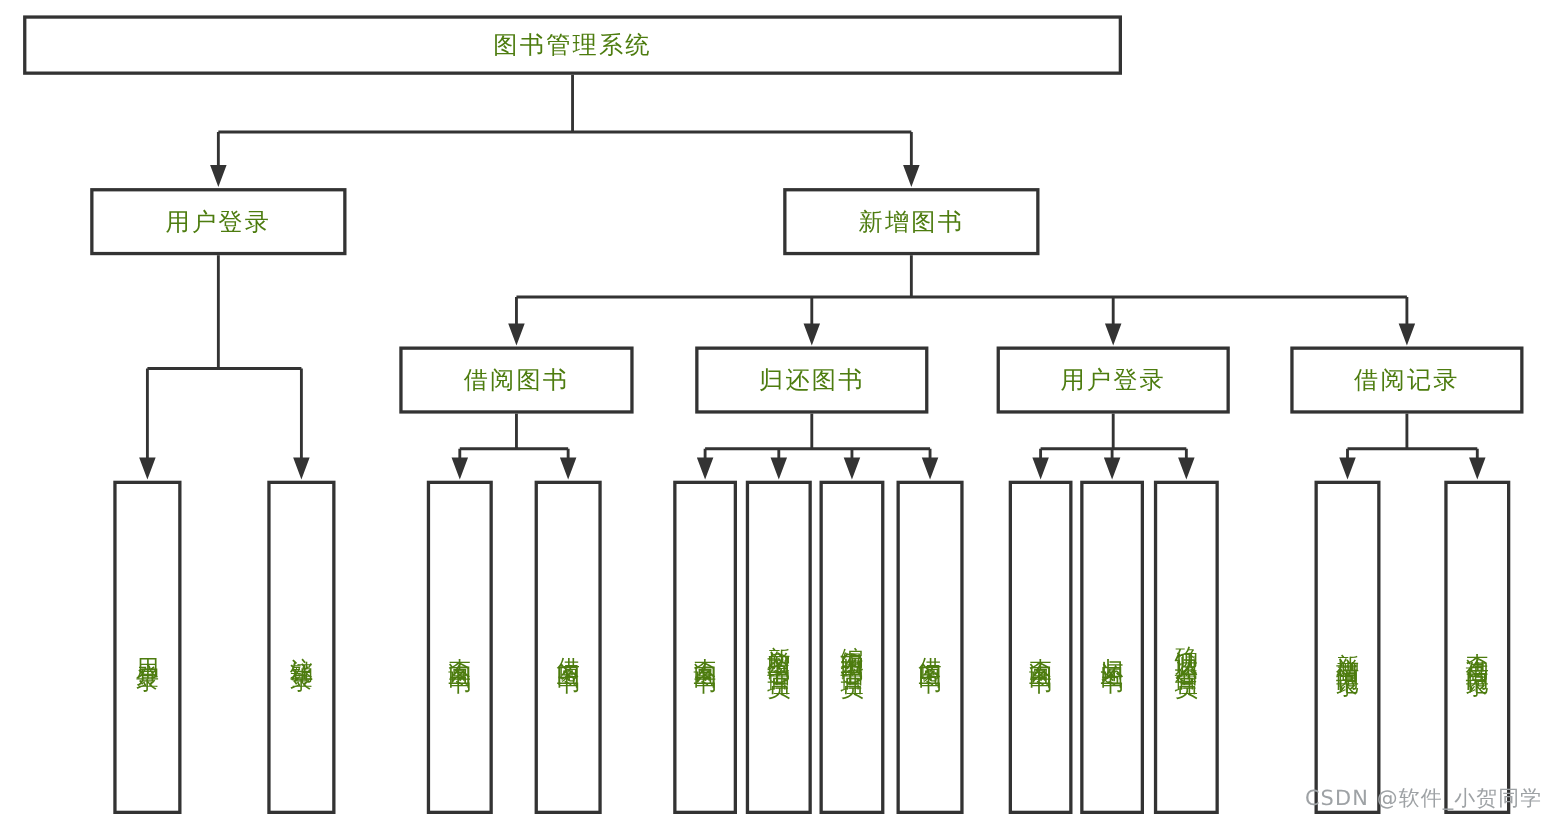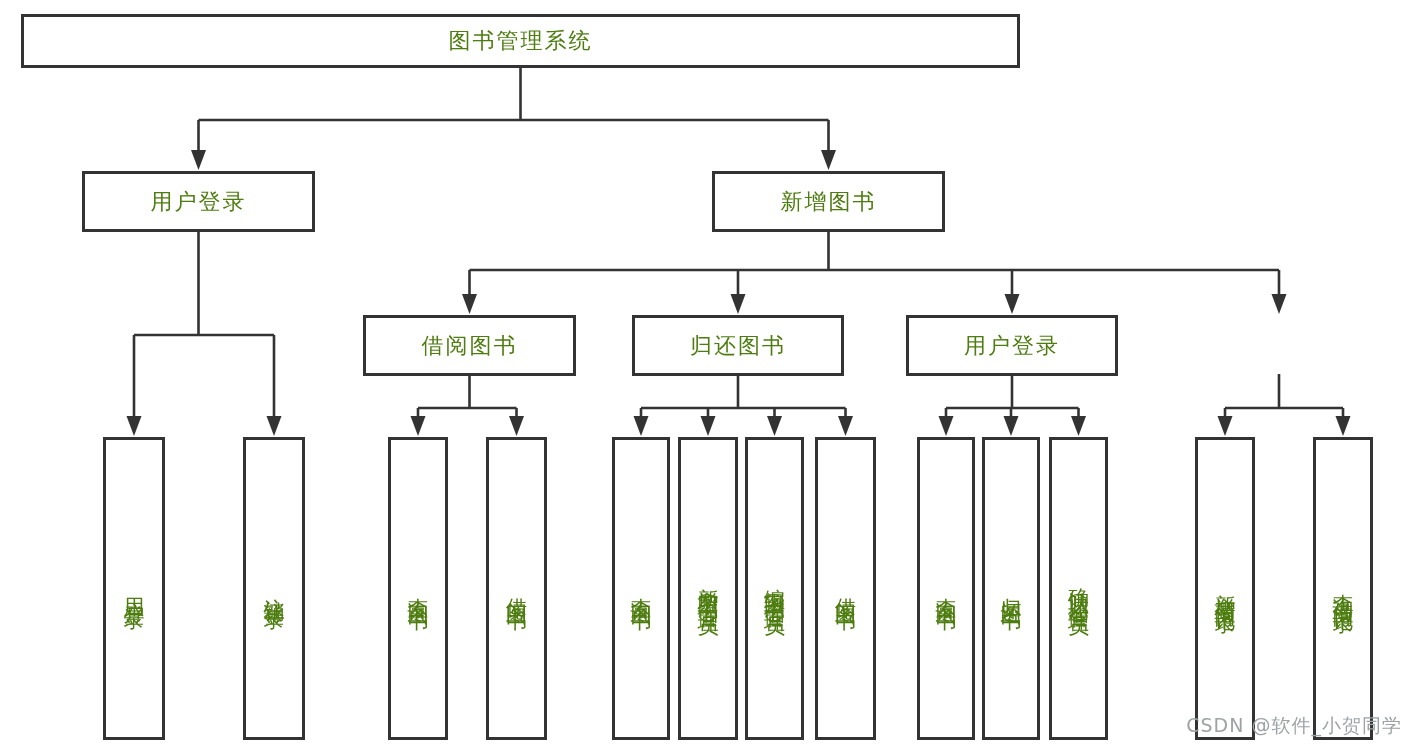--- a/index.html
+++ b/index.html
@@ -61,20 +61,23 @@
 
   <div class="node h" style="left:363px;top:315px;width:213px;height:61px;">
     <span class="label">借阅图书</span>
   </div>
   <div class="node h" style="left:632px;top:315px;width:212px;height:61px;">
     <span class="label">归还图书</span>
   </div>
   <div class="node h" style="left:906px;top:315px;width:212px;height:61px;">
     <span class="label">用户登录</span>
   </div>
+  <div class="node h" style="left:1173px;top:315px;width:212px;height:61px;">
+    <span class="label">借阅记录</span>
+  </div>
 
   <div class="node v" style="left:103px;top:437px;width:62px;height:303px;">
     <span class="label">用户登录</span>
   </div>
   <div class="node v" style="left:243px;top:437px;width:62px;height:303px;">
     <span class="label">注销登录</span>
   </div>
 
   <div class="node v" style="left:388px;top:437px;width:60px;height:303px;">
     <span class="label">查询图书</span>

